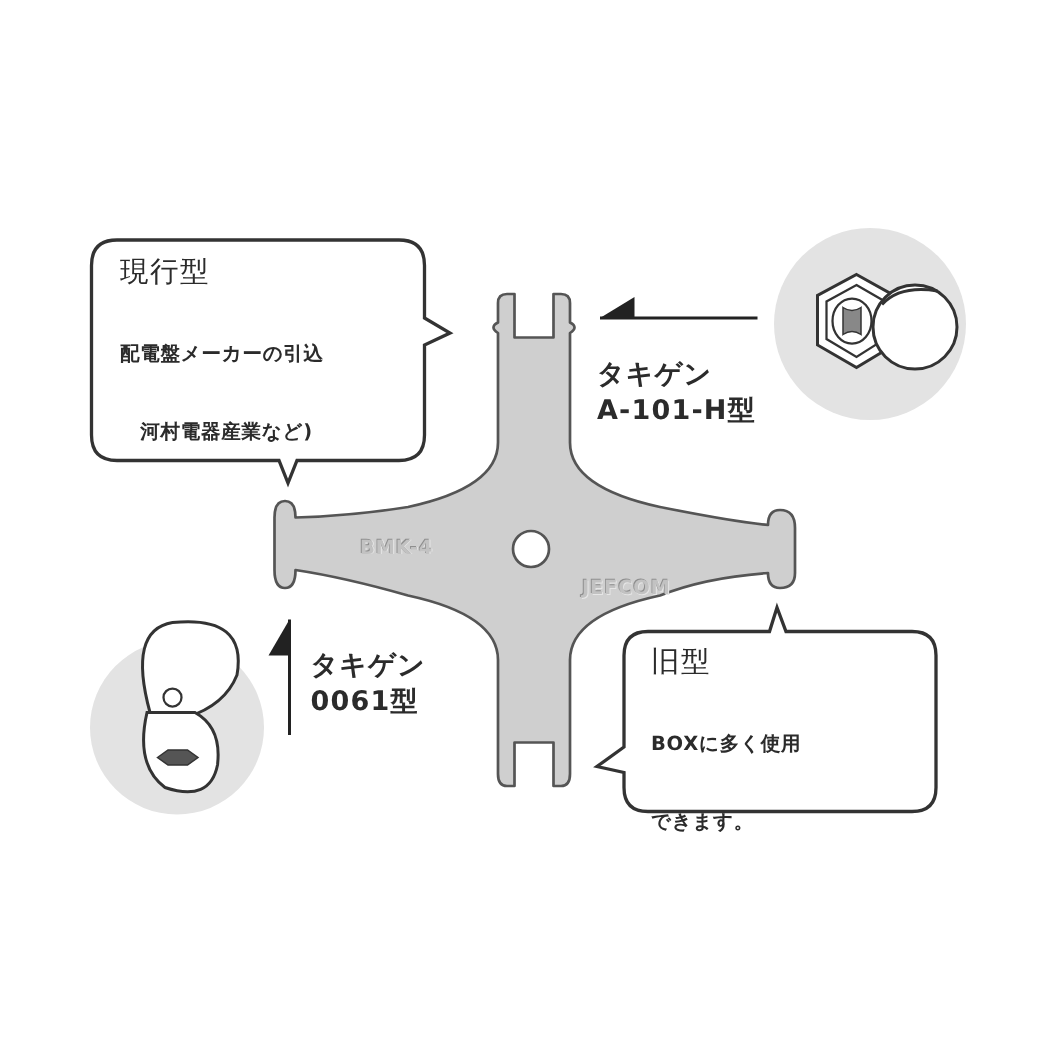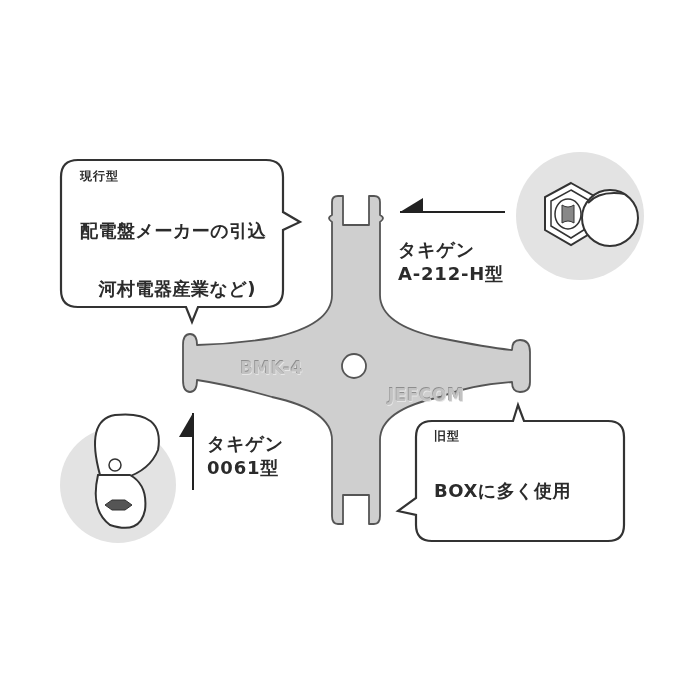--- a/index.html
+++ b/index.html
@@ -1,24 +1,24 @@
 <!DOCTYPE html>
 <html><head>
 <meta charset="utf-8">
 <style>
   html, body { margin: 0; padding: 0; background: #ffffff; }
   body { width: 700px; height: 700px; position: relative; overflow: hidden;
          font-family: "DejaVu Sans", "Liberation Sans", sans-serif; color: #222; }
   svg.layer { position: absolute; left: 0; top: 0; }
   .bubble-text { position: absolute; font-weight: bold; color: #2b2b2b; line-height: 1.38; }
-  .bubble-title { font-size: 12px; font-weight: bold; letter-spacing: 1px; margin-bottom: 2px; }
-  .bubble-line { font-size: 18px; letter-spacing: 0.5px; white-space: nowrap; margin-top: 34px; }
+  .bubble-title { font-size: 19px; font-weight: normal; letter-spacing: 1px; margin-bottom: 2px; }
+  .bubble-line { font-size: 13px; letter-spacing: 0.5px; white-space: nowrap; margin-top: 34px; }
   .label { position: absolute; font-weight: bold; font-size: 18px; color: #2b2b2b; line-height: 1.35; letter-spacing: 0.8px; white-space: nowrap; }
   .engrave { position: absolute; font-family: "DejaVu Sans", sans-serif; font-weight: bold;
-             font-size: 17px; color: #c2c2c2; letter-spacing: 0.5px;
+             font-size: 13px; color: #c2c2c2; letter-spacing: 0.5px;
              text-shadow: -0.6px -0.6px 0 #8e8e8e, 0.6px 0.6px 0 #e6e6e6; }
 </style>
 </head>
 <body>
 
 <svg class="layer" width="700" height="700" viewBox="0 0 700 700">
 
   <g>
     <circle cx="580" cy="216" r="64" fill="#e3e3e3"></circle>
     <polygon points="571,183 596,197 596,230 571,245 545,230 545,197" fill="#fff" stroke="#333" stroke-width="2"></polygon>
@@ -78,23 +78,24 @@
 
 <div class="bubble-text" style="left:80px; top:168px;">
   <div class="bubble-title">現行型</div>
   <div class="bubble-line">配電盤メーカーの引込</div>
   <div class="bubble-line">　河村電器産業など)</div>
 </div>
 
 <div class="bubble-text" style="left:434px; top:428px;">
   <div class="bubble-title">旧型</div>
   <div class="bubble-line">BOXに多く使用</div>
+  <div class="bubble-line">できます。</div>
 </div>
 
 <div class="label" style="left:398px; top:238px;">
   <div>タキゲン</div>
-  <div>A-212-H型</div>
+  <div>A-101-H型</div>
 </div>
 
 <div class="label" style="left:207px; top:432px;">
   <div>タキゲン</div>
   <div>0061型</div>
 </div>
 
 </body></html>

